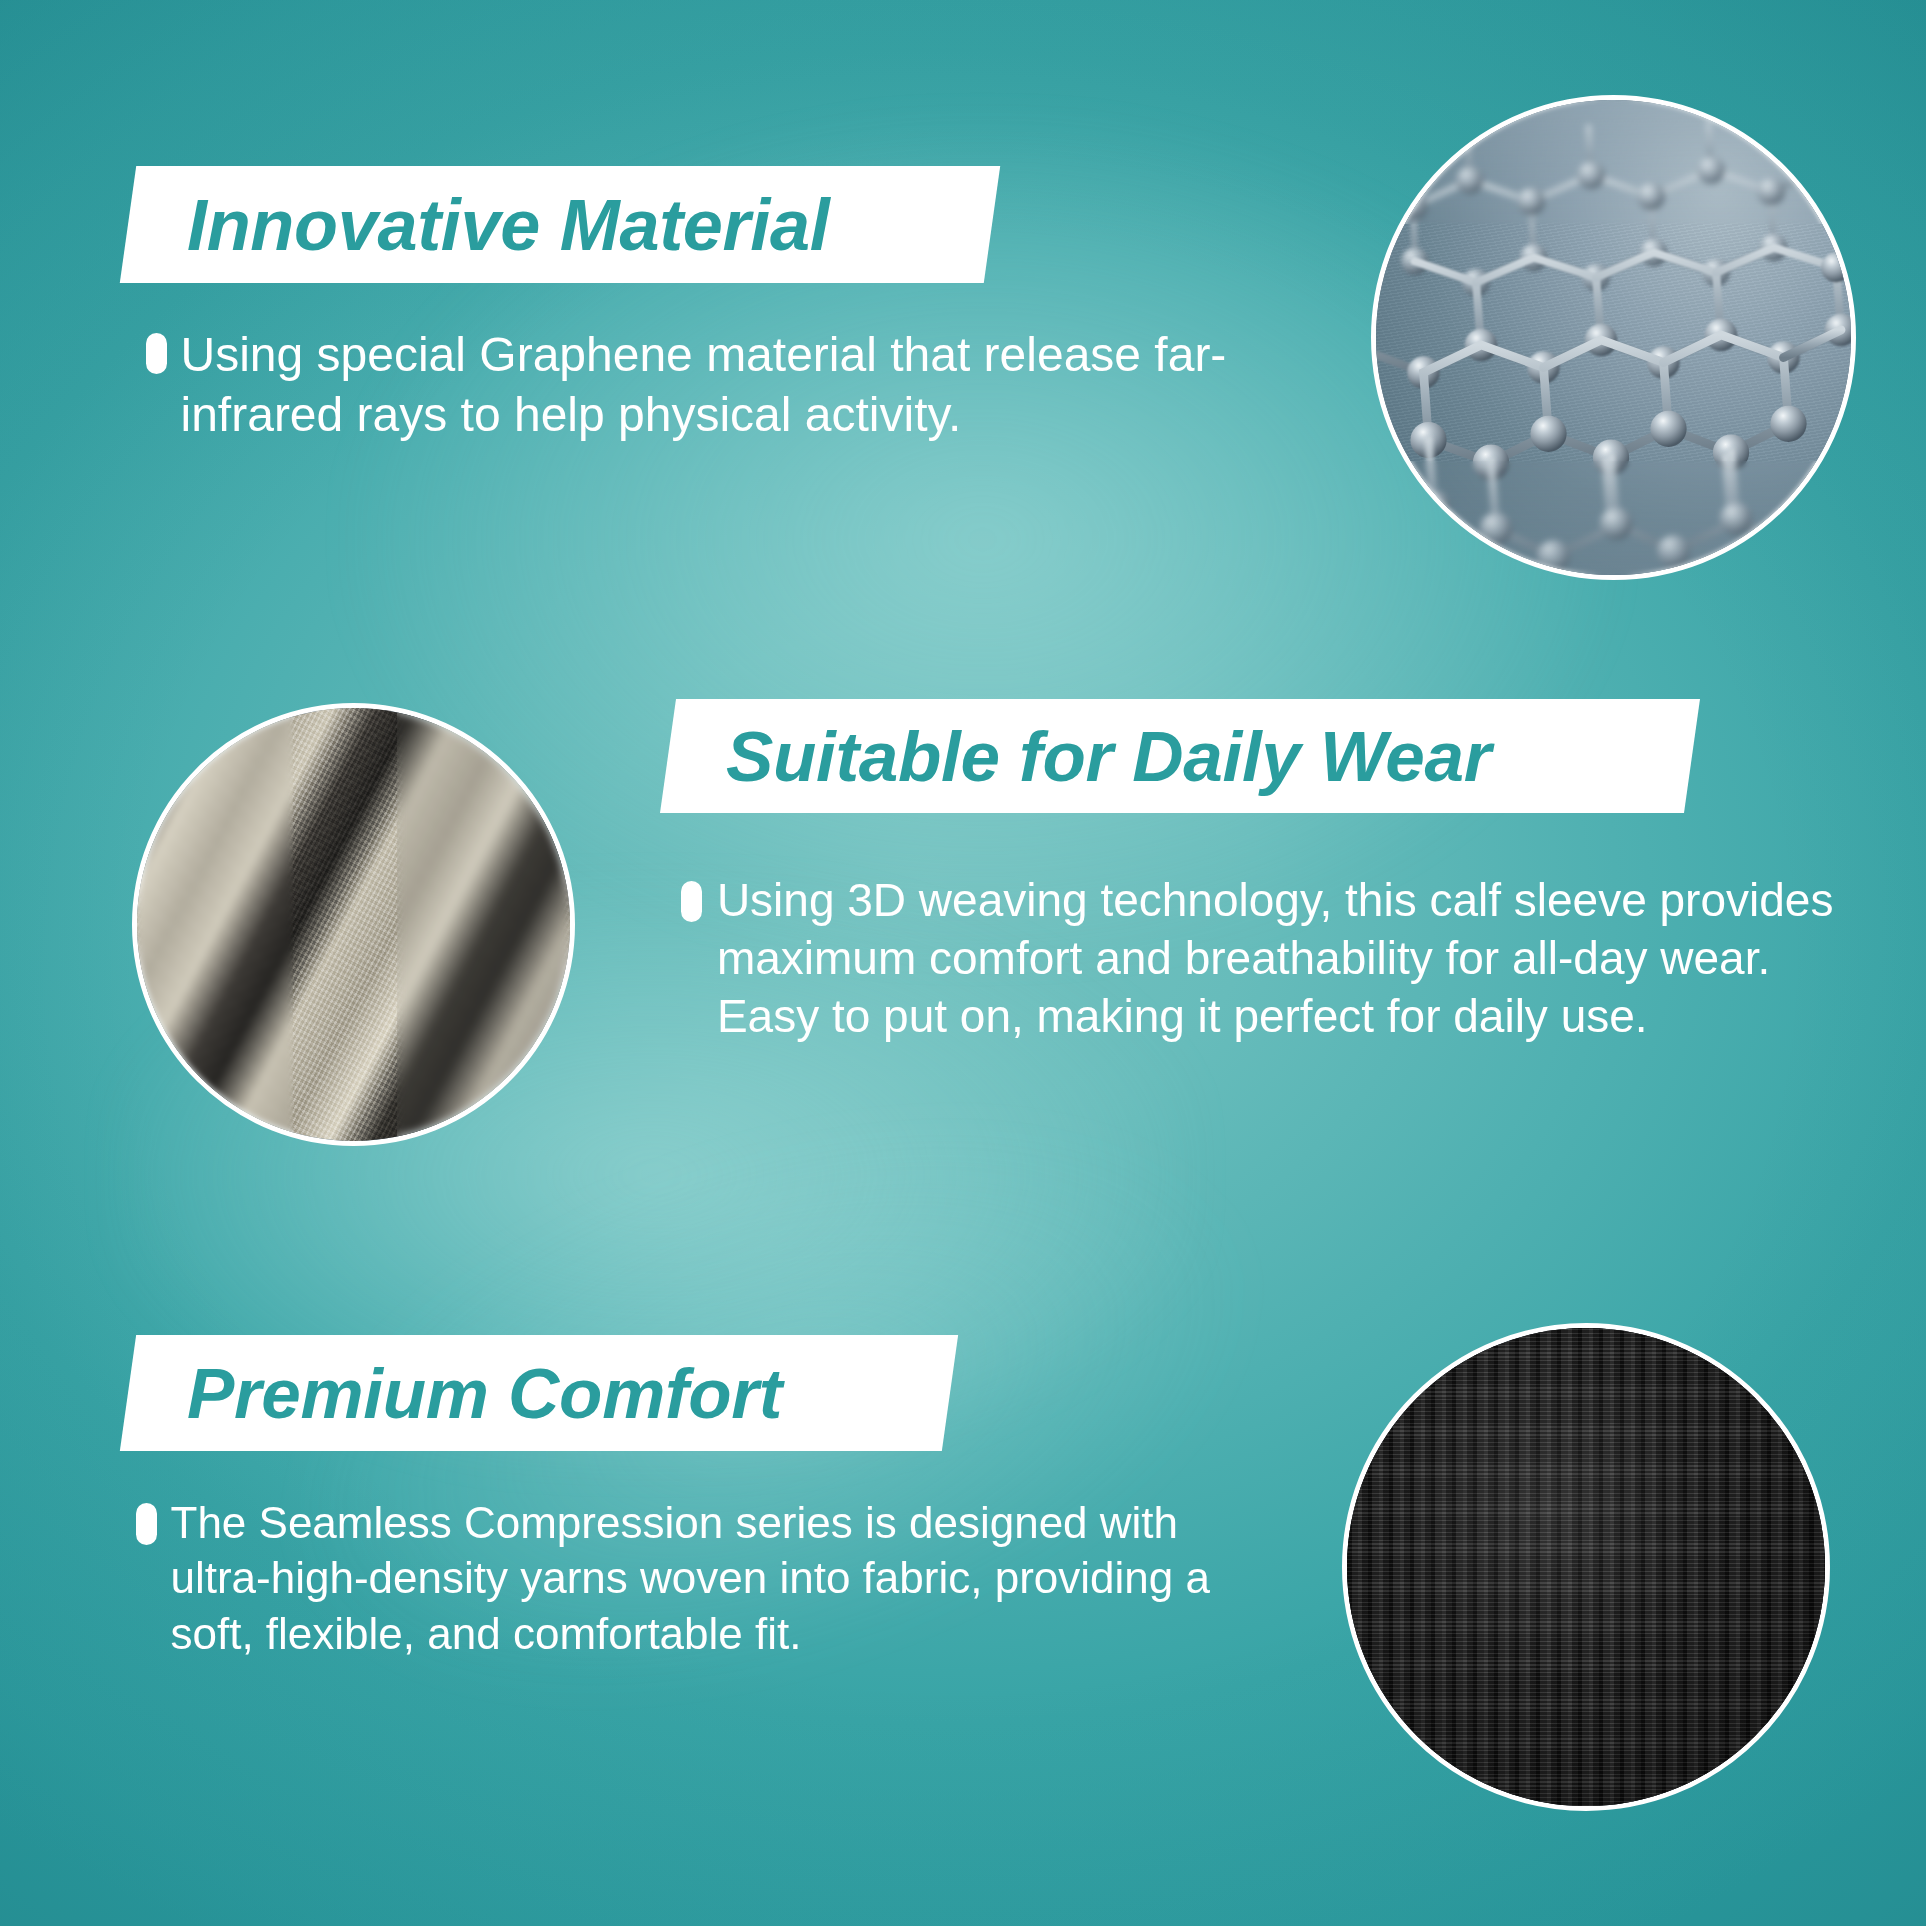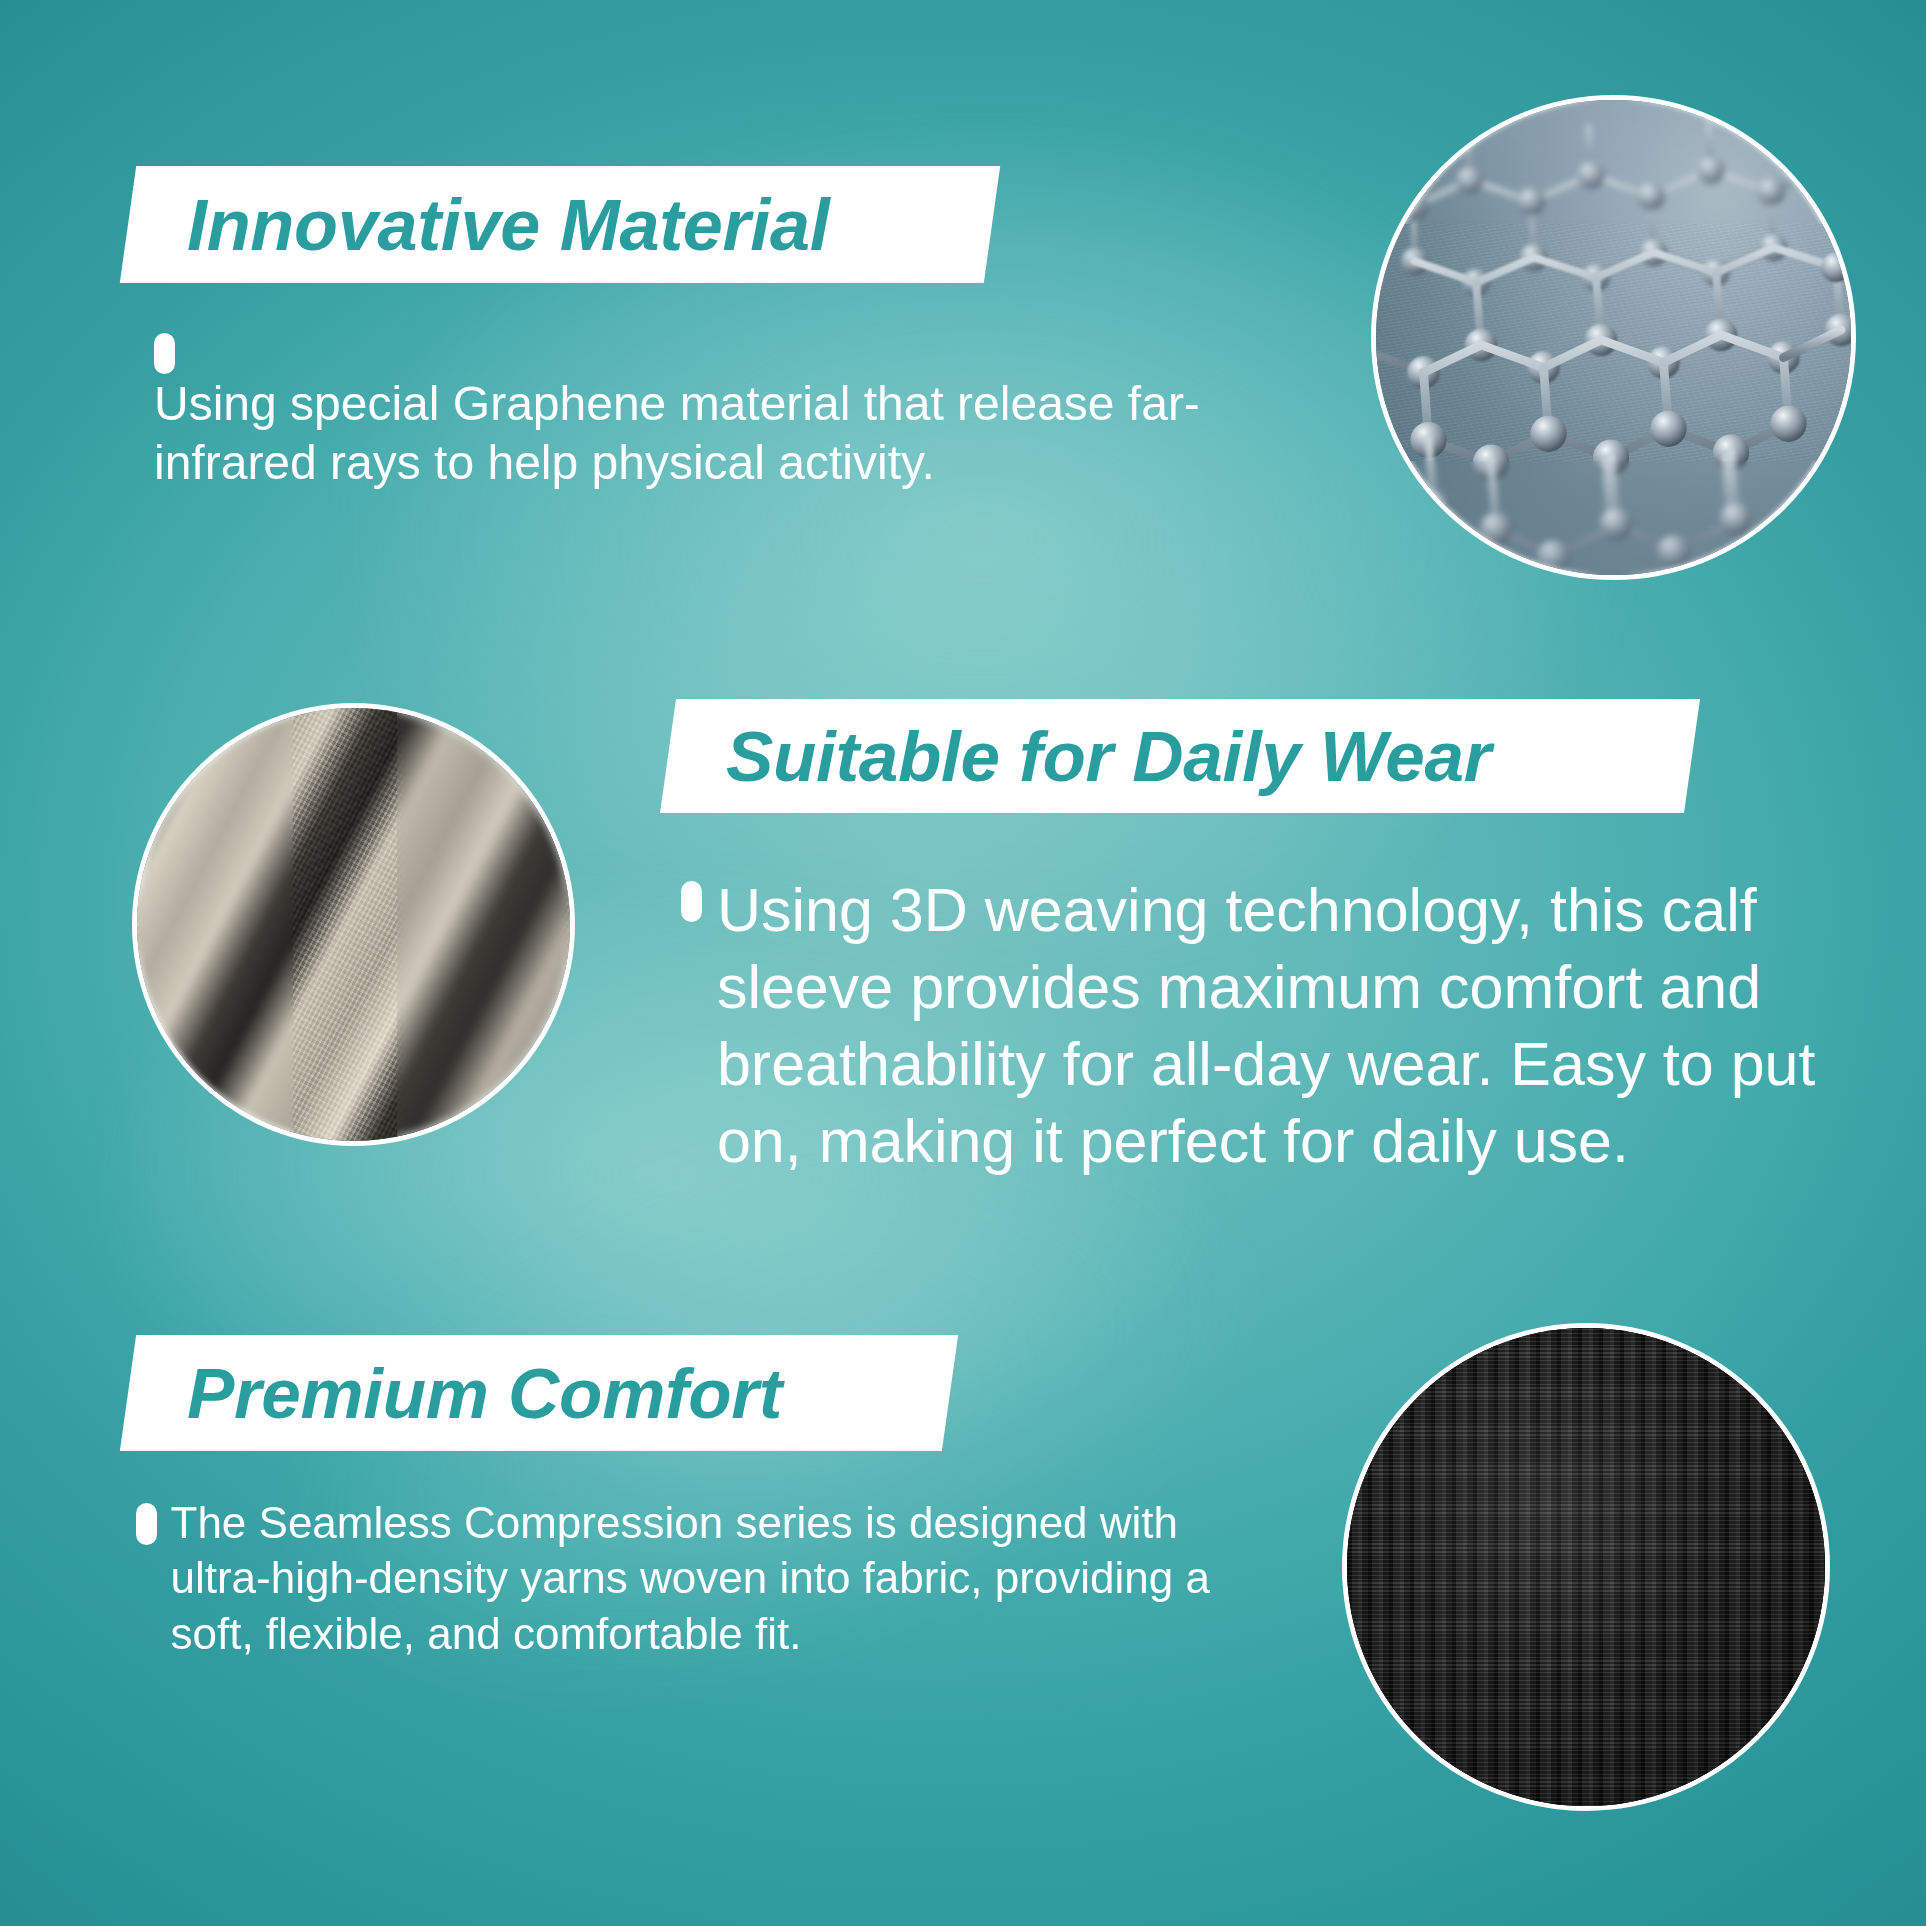--- a/index.html
+++ b/index.html
@@ -223,21 +223,21 @@
   <div class="bg-base"></div>
   <div class="bg-bloom-a"></div>
   <div class="bg-bloom-b"></div>
   <div class="bg-bloom-c"></div>
   <div class="bg-vignette"></div>
 
   <div class="banner" style="left:128px; top:166px; width:864px; height:117px;">
     <span class="banner-text" style="font-size:72px; margin-left:59px;">Innovative Material</span>
   </div>
 
-  <div class="bullet-block" style="left:154px; top:325px; width:1130px;flex-direction:column;">
+  <div class="bullet-block" style="left:146px; top:325px; width:1130px;">
     <span class="bullet-pill" style="width:20.5px; height:41px; margin-top:7.7px; margin-right:14px;"></span>
     <span class="body-text" style="font-size:48px; line-height:1.24; max-width:1053px;">Using special Graphene material that release far-infrared rays to help physical activity.</span>
   </div>
 
   <div class="medallion" style="left:1371px; top:95px; width:485px; height:485px;">
     <div class="graphene-bg"></div>
     <div class="graphene-scan"></div>
     <svg class="graphene-svg" viewBox="0 0 760 760" preserveAspectRatio="xMidYMid slice">
       <defs>
         <linearGradient id="bondg" x1="0" y1="0" x2="0" y2="1">
@@ -348,21 +348,21 @@
     <div class="graphene-blur-t"></div>
     <div class="graphene-blur-b"></div>
   </div>
 
   <div class="banner" style="left:668px; top:699px; width:1024px; height:114px;">
     <span class="banner-text" style="font-size:71px; margin-left:58px;">Suitable for Daily Wear</span>
   </div>
 
   <div class="bullet-block" style="left:681px; top:872px; width:1207px;">
     <span class="bullet-pill" style="width:20.5px; height:41px; margin-top:9px; margin-right:15.4px;"></span>
-    <span class="body-text" style="font-size:61px; line-height:1.26; max-width:1162px;">Using 3D weaving technology, this calf sleeve provides maximum comfort and breathability for all-day wear. Easy to put on, making it perfect for daily use.</span>
+    <span class="body-text" style="font-size:46px; line-height:1.26; max-width:1162px;">Using 3D weaving technology, this calf sleeve provides maximum comfort and breathability for all-day wear. Easy to put on, making it perfect for daily use.</span>
   </div>
 
   <div class="medallion" style="left:132px; top:703px; width:443px; height:443px;">
     <div class="yarn-base" style="transform:rotate(0deg);"></div>
     <div class="yarn-knit"></div>
     <div class="yarn-fuzz"></div>
     <div class="yarn-dof-l"></div>
     <div class="yarn-dof-r"></div>
   </div>
 

